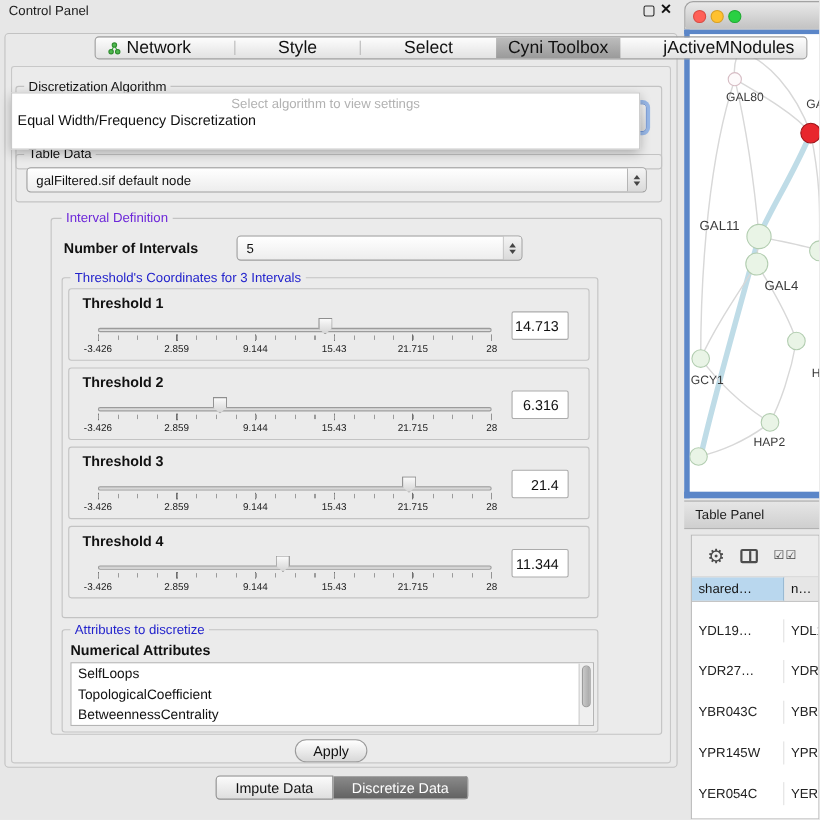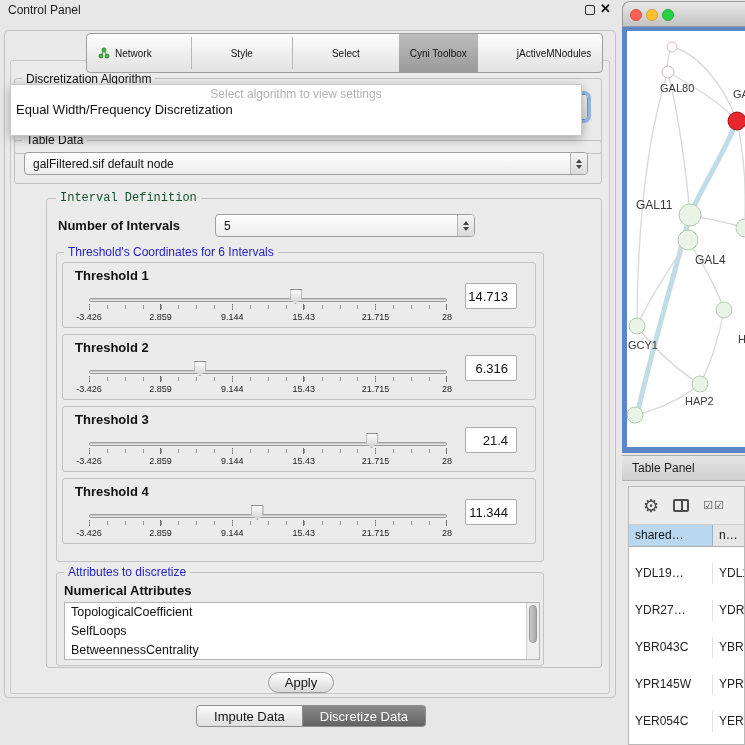--- a/index.html
+++ b/index.html
@@ -8,29 +8,29 @@
   .screen { position:relative; width:745px; height:745px; background:#e7e7e7; overflow:hidden; }
 
   
   .titlebar-text { position:absolute; left:8px; top:3px; font-size:12px; color:#1c1c1c; }
   .float-icon { position:absolute; left:585px; top:5px; width:10px; height:10px; border:1.6px solid #2e2e2e; border-radius:2px; }
   .close-icon { position:absolute; left:600px; top:1px; font-size:13px; font-weight:bold; color:#111; }
 
   .outer-panel { position:absolute; left:4px; top:30px; width:612px; height:668px; border:1px solid #c2c2c2; border-radius:4px; background:#e9e9e9; }
   .inner-panel { position:absolute; left:10px; top:60px; width:600px; height:634px; border:1px solid #c8c8c8; border-radius:3px; background:#ebebeb; }
 
-  .top-tabs { position:absolute; left:86px; top:33px; height:40px; display:flex; align-items:stretch; border:1px solid #9e9e9e; border-radius:4px; overflow:hidden; background:linear-gradient(#fdfdfd,#e2e2e2); font-size:10px; color:#111; z-index:3;gap:28px; }
+  .top-tabs { position:absolute; left:86px; top:33px; height:21px; display:flex; align-items:stretch; border:1px solid #9e9e9e; border-radius:4px; overflow:hidden; background:linear-gradient(#fdfdfd,#e2e2e2); font-size:16px; color:#111; z-index:3;gap:28px; }
   .top-tab { display:flex; align-items:center; padding:0 11px; gap:5px; }
   .top-tab.sel { background:linear-gradient(#bdbdbd,#9a9a9a); }
   .tab-sep { width:1px; background:#b8b8b8; margin:3px 0; }
 
   
   .group { position:absolute; border:1px solid #c3c3c3; border-radius:3px; }
   .gtitle { position:absolute; font-size:12px; background:#ebebeb; padding:0 4px; white-space:nowrap; z-index:2; }
-  .gtitle.green { color:#14532d;font-family:Liberation Mono, monospace; }
+  .gtitle.green { color:#6d28d9; }
   .gtitle.blue { color:#2323cc; }
 
   
   .mac-combo { position:absolute; background:linear-gradient(#ffffff,#ededed); border:1px solid #9f9f9f; border-radius:4px; display:flex; align-items:center; font-size:12px; color:#111; z-index:1; }
   .mac-combo.focus { box-shadow:0 0 0 3px rgba(96,150,230,.60); border-color:#6f95d6; }
   .combo-text { flex:1; padding-left:8px; white-space:nowrap; overflow:hidden; }
   .combo-arrows { width:17px; align-self:stretch; border-left:1px solid #b5b5b5; display:flex; flex-direction:column; align-items:center; justify-content:center; gap:2px; background:linear-gradient(#f4f4f4,#dadada); border-radius:0 3px 3px 0; }
   .tri-up { width:0; height:0; border-left:3.5px solid transparent; border-right:3.5px solid transparent; border-bottom:4.5px solid #444; }
   .tri-down { width:0; height:0; border-left:3.5px solid transparent; border-right:3.5px solid transparent; border-top:4.5px solid #444; }
 
@@ -177,21 +177,21 @@
   <span class="blabel" style="left:58px; top:218px;">Number of Intervals</span>
   <div class="mac-combo" style="left:215px; top:214px; width:260px; height:23px;">
     <div class="combo-text">5</div>
     <div class="combo-arrows">
         <div class="tri-up"></div>
         <div class="tri-down"></div>
       </div>
   </div>
 
   <div class="group" style="left:56px; top:252px; width:488px; height:310px;"></div>
-  <span class="gtitle blue" style="left:64px; top:245px;">Threshold's Coordinates for 6 Intervals</span>
+  <span class="gtitle blue" style="left:64px; top:245px;">Threshold's Coordinates for 3 Intervals</span>
 
   <div class="th-row r1">
     <span class="th-label">Threshold 1</span>
     <div class="slider">
       <div class="track"></div>
       <div class="thumb" style="left: 57.7197%;"></div>
       <div class="ticks-major"></div>
       <div class="ticks-minor"></div>
       <div class="tick-labels">
           <span class="tick-label" style="left: 0%;">-3.426</span>
@@ -268,22 +268,22 @@
     <div class="value-field">
       <input type="text" value="11.344" style="">
     </div>
   </div>
 
   <div class="group" style="left:56px; top:572px; width:488px; height:94px;"></div>
   <span class="gtitle blue" style="left:64px; top:565px;">Attributes to discretize</span>
   <span class="blabel" style="left:64px; top:583px;">Numerical Attributes</span>
   <div class="attr-list">
     <div>
+        <div class="attr-item">SelfLoops</div>
         <div class="attr-item">TopologicalCoefficient</div>
-        <div class="attr-item">SelfLoops</div>
         <div class="attr-item">BetweennessCentrality</div>
       </div>
     <div class="attr-scroll">
       <div class="attr-scroll-thumb"></div>
     </div>
   </div>
 
   <div class="apply-btn">Apply</div>
 
   <div class="bottom-tabs">

